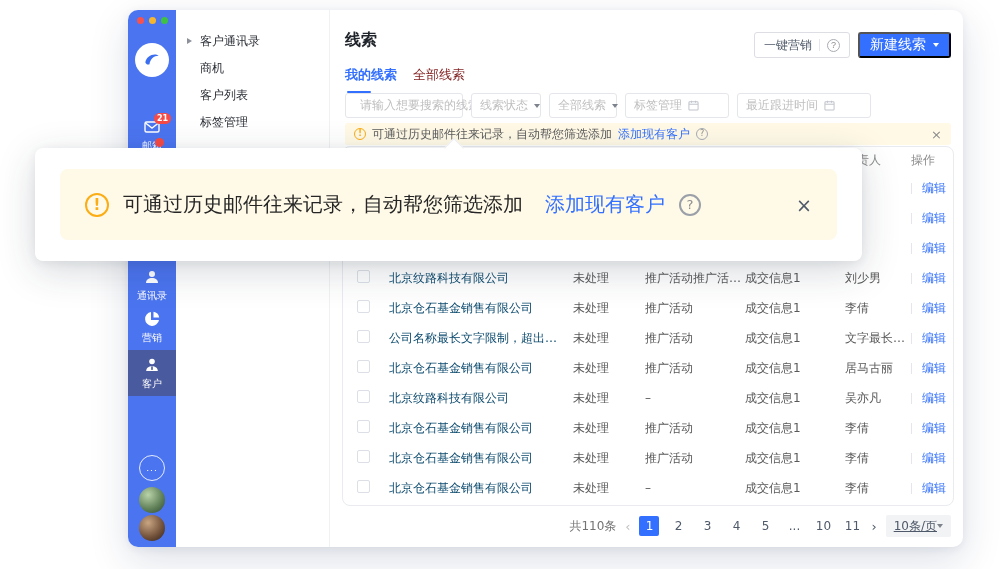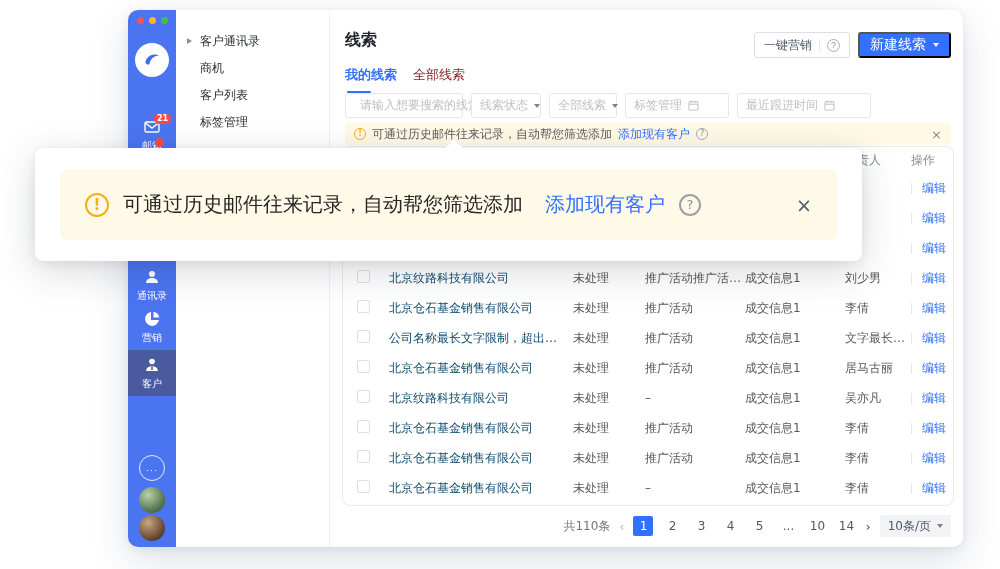--- a/index.html
+++ b/index.html
@@ -100,22 +100,22 @@
   .vdiv { width:1px; height:11px; background:#E5E6EB; margin-right:10px; }
   .edit { color:#3370FF; }
 
   .pagination { position:absolute; right:12px; top:504px; height:24px; display:flex;
                 align-items:center; gap:9px; font-size:12px; color:#4E5969; }
   .p-total { color:#737373; }
   .p-arrow { color:#BFBFBF; font-size:13px; }
   .p-arrow.next { color:#4E5969; }
   .p-num { min-width:20px; height:20px; line-height:20px; text-align:center; border-radius:2px; }
   .p-num.active { background:#3370FF; color:#fff; }
-  .p-size { display:flex; align-items:center; gap:6px; background:#F2F3F5; border-radius:2px;
-            height:22px; padding:0 8px; color:#4E5969; }
+  .p-size { display:flex; align-items:center; background:#F2F3F5; border-radius:2px;
+            height:22px; padding:0 8px; color:#4E5969;text-decoration:underline; }
 
   
   .overlay { position:absolute; left:35px; top:148px; width:827px; height:113px; background:#fff;
              border-radius:8px; box-shadow:0 10px 38px rgba(31,45,61,.18), 0 2px 10px rgba(31,45,61,.08);
              z-index:50; }
   .overlay-notch { position:absolute; left:412px; top:-7px; width:14px; height:14px; background:#fff;
                    transform:rotate(45deg); border-left:1px solid #ECEDF0; border-top:1px solid #ECEDF0; }
   .overlay-inner { position:absolute; left:25px; right:25px; top:21px; bottom:21px; background:#FFF9E7;
                    border-radius:8px; display:flex; align-items:center; gap:14px; padding:0 25px; }
   .warn-lg { width:24px; height:24px; border:2px solid #FAAD14; border-radius:50%; color:#FAAD14;
@@ -429,21 +429,21 @@
       <div class="pagination">
         <span class="p-total">共110条</span>
         <span class="p-arrow">‹</span>
         <span class="p-num active">1</span>
         <span class="p-num">2</span>
         <span class="p-num">3</span>
         <span class="p-num">4</span>
         <span class="p-num">5</span>
         <span class="p-num">...</span>
         <span class="p-num">10</span>
-        <span class="p-num">14</span>
+        <span class="p-num">11</span>
         <span class="p-arrow next">›</span>
         <span class="p-size">
           <span>10条/页</span>
           <i class="caret-down-g"></i>
         </span>
       </div>
     </main>
   </div>
 
   <div class="overlay">

